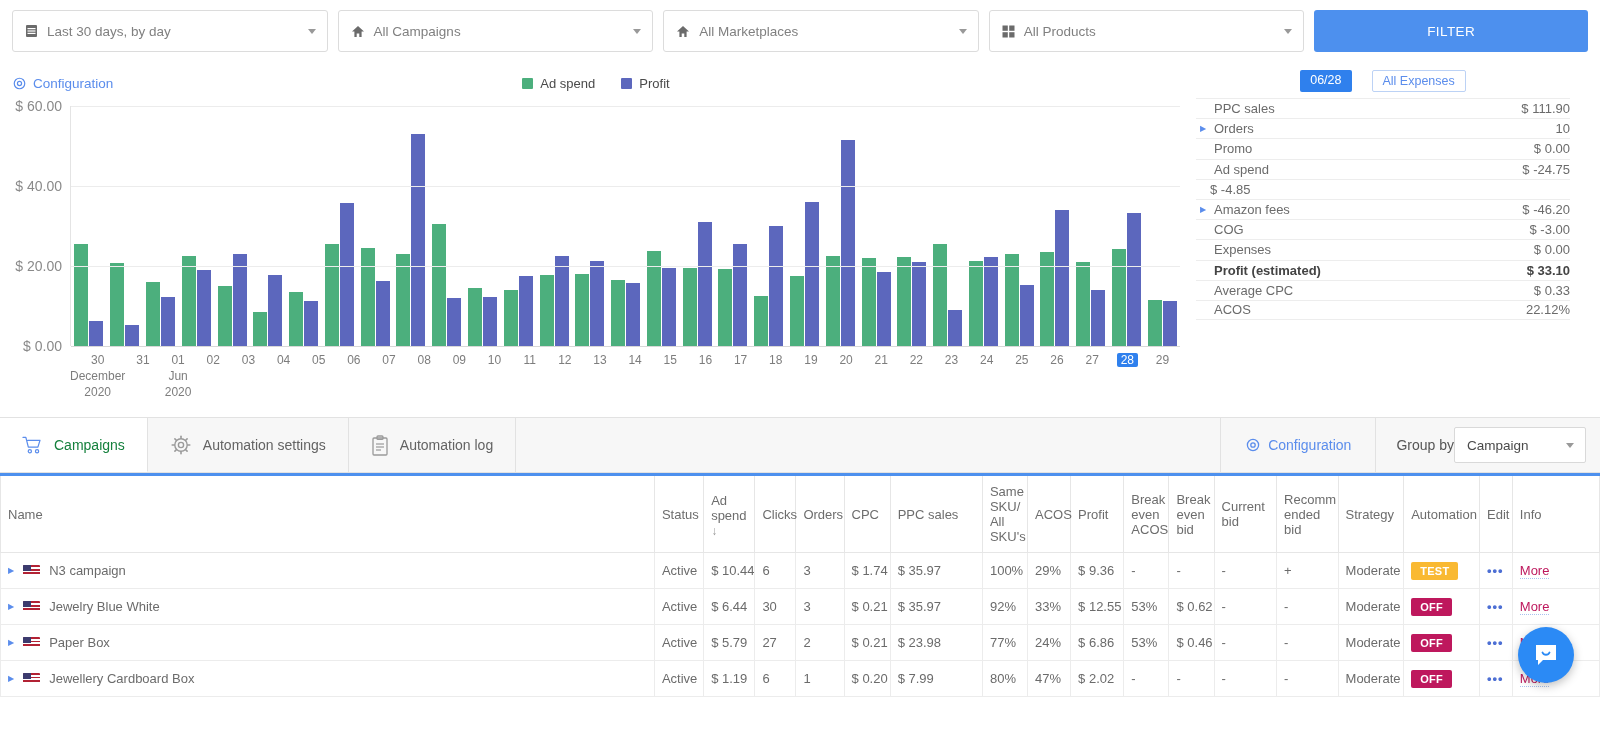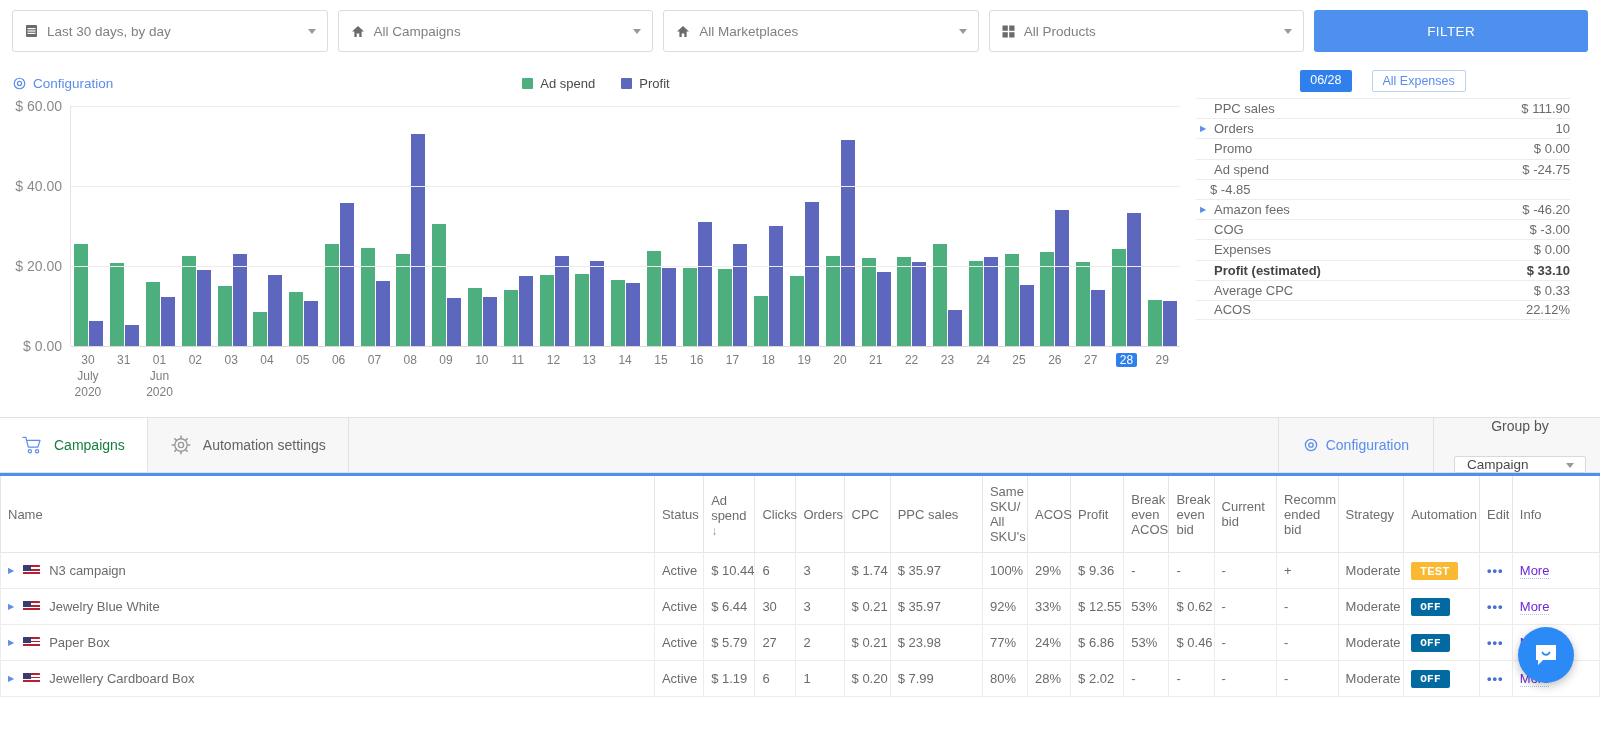--- a/index.html
+++ b/index.html
@@ -188,23 +188,23 @@
   }
   .tab.active { background: #fff; color: #15803d; border-bottom: 1px solid #fff; }
   .tab-spacer { flex: 1 1 auto; border-right: 1px solid #e2e2e2; }
   .tab-config {
     display: flex; align-items: center; gap: 7px;
     padding: 0 24px;
     color: #5b8dec; font-size: 14px; cursor: pointer;
     border-right: 1px solid #e2e2e2;
   }
   .groupby {
-    display: flex; align-items: center; gap: 22px;
+    display: flex; align-items: center; gap: 0;
     padding: 0 14px 0 20px;
-    font-size: 14px; color: #555; flex-direction: column;
+    font-size: 14px; color: #555;
   }
   .gb-select {
     position: relative;
     width: 132px; height: 36px;
     border: 1px solid #d9d9d9; background: #fff; border-radius: 2px;
     display: flex; align-items: center; padding: 0 24px 0 12px;
     font-size: 13.5px; color: #4a4a4a; cursor: pointer;
   }
 
   
@@ -253,24 +253,24 @@
   .badge {
     display: inline-block;
     padding: 3px 9px;
     border-radius: 2px;
     font-size: 11px;
     font-weight: bold;
     color: #fff;
     letter-spacing: .3px;
   }
   .badge.test { background: #f9b932; }
-  .badge.off  { background: #0369a1; font-family: Liberation Mono, monospace; }
+  .badge.off  { background: #be185d; }
   .dots { color: #4d6fd4; letter-spacing: 1px; font-weight: bold; }
   .more-link {
-    color: #6d28d9;
+    color: #be185d;
     border-bottom: 1px dotted #a9c2ef;
     cursor: pointer;
   }
   .sort-arrow {
     display: block; color: #9a9a9a; font-size: 12px;
     line-height: 10px; margin-top: 3px;
   }
 
   
   .chat-bubble {
@@ -499,21 +499,21 @@
             </div>
           </div>
       <div class="gridline base" style="top: 240px;"></div>
           <div class="gridline" style="top: 160px;"></div>
           <div class="gridline" style="top: 80px;"></div>
           <div class="gridline" style="top: 0px;"></div>
         </div>
     </div>
 
     <div class="x-axis" id="xaxis">
-        <div class="xgroup"><span class="daynum">30</span><span class="sub">July</span><span class="sub">2020</span></div>
+        <div class="xgroup"><span class="daynum">30</span><span class="sub">December</span><span class="sub">2020</span></div>
         <div class="xgroup"><span class="daynum">31</span></div>
         <div class="xgroup"><span class="daynum">01</span><span class="sub">Jun</span><span class="sub">2020</span></div>
         <div class="xgroup"><span class="daynum">02</span></div>
         <div class="xgroup"><span class="daynum">03</span></div>
         <div class="xgroup"><span class="daynum">04</span></div>
         <div class="xgroup"><span class="daynum">05</span></div>
         <div class="xgroup"><span class="daynum">06</span></div>
         <div class="xgroup"><span class="daynum">07</span></div>
         <div class="xgroup"><span class="daynum">08</span></div>
         <div class="xgroup"><span class="daynum">09</span></div>
@@ -630,20 +630,34 @@
             <line x1="4.9" y1="4.9" x2="6.3" y2="6.3"></line>
             <line x1="15.7" y1="15.7" x2="17.1" y2="17.1"></line>
             <line x1="4.9" y1="17.1" x2="6.3" y2="15.7"></line>
             <line x1="15.7" y1="6.3" x2="17.1" y2="4.9"></line>
           </g>
         </svg>
     </span>
     <span>Automation settings</span>
   </div>
 
+  <div class="tab">
+    <span>
+      <svg width="18" height="21" viewBox="0 0 18 21">
+          <rect x="2" y="3" width="14" height="17" rx="1" fill="none" stroke="#9a9a9a" stroke-width="1.3"></rect>
+          <rect x="6" y="1" width="6" height="3.4" rx="1" fill="none" stroke="#9a9a9a" stroke-width="1.3"></rect>
+          <g stroke="#9a9a9a" stroke-width="1.2">
+            <line x1="5" y1="9" x2="13" y2="9"></line>
+            <line x1="5" y1="12" x2="13" y2="12"></line>
+            <line x1="5" y1="15" x2="10" y2="15"></line>
+          </g>
+        </svg>
+    </span>
+    <span>Automation log</span>
+  </div>
 
   <div class="tab-spacer"></div>
 
   <div class="tab-config">
     <span>
       <svg width="16" height="16" viewBox="0 0 16 16">
           <circle cx="8" cy="8" r="5.6" fill="none" stroke="#5b8dec" stroke-width="1.3"></circle>
           <circle cx="8" cy="8" r="2.2" fill="none" stroke="#5b8dec" stroke-width="1.3"></circle>
         </svg>
     </span>
@@ -791,21 +805,21 @@
               <span>Jewellery Cardboard Box</span>
             </span>
           </td>
           <td>Active</td>
           <td>$ 1.19</td>
           <td>6</td>
           <td>1</td>
           <td>$ 0.20</td>
           <td>$ 7.99</td>
           <td>80%</td>
-          <td>28%</td>
+          <td>47%</td>
           <td>$ 2.02</td>
           <td>-</td>
           <td>-</td>
           <td>-</td>
           <td>-</td>
           <td>Moderate</td>
           <td><span class="badge off">OFF</span></td>
           <td><span class="dots">•••</span></td>
           <td><span class="more-link">More</span></td>
         </tr>

